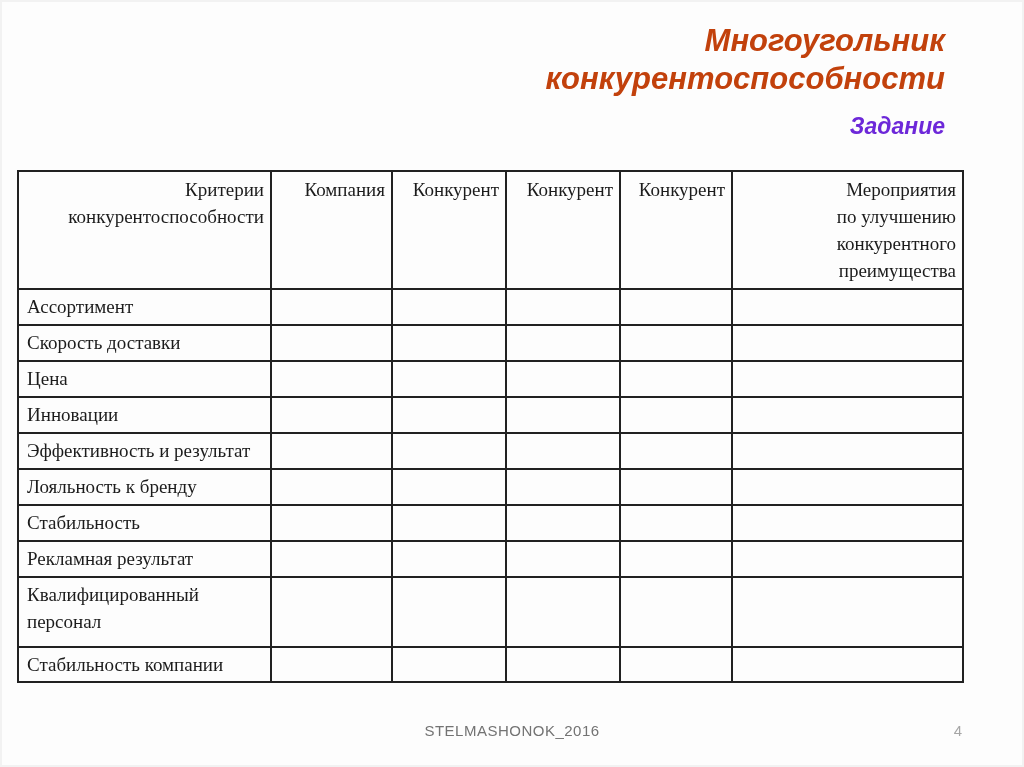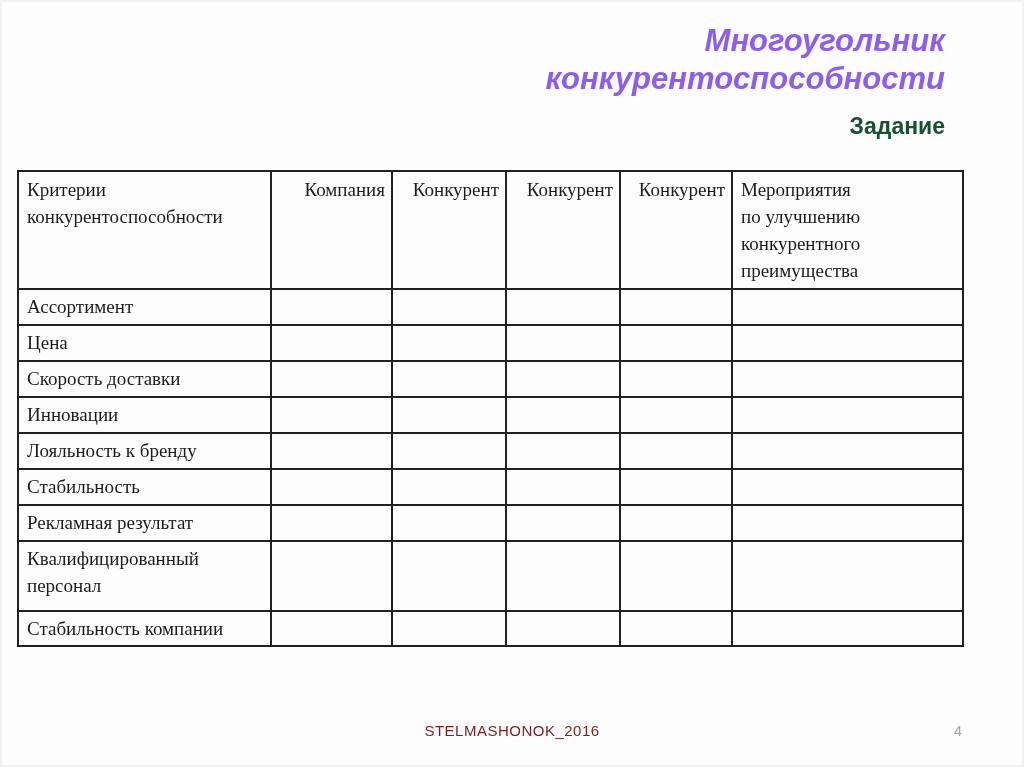--- a/index.html
+++ b/index.html
@@ -24,30 +24,31 @@
     top: 22px;
     right: 79px;
     text-align: right;
   }
   .slide-title {
     font-family: "Liberation Sans", sans-serif;
     font-style: italic;
     font-weight: bold;
     font-size: 31px;
     line-height: 38px;
-    color: #8b5cf6;
+    color: #c2410c;
     margin: 0;
     white-space: pre-line;
   }
   .slide-subtitle {
     font-family: "Liberation Sans", sans-serif;
+    font-style: italic;
     font-weight: bold;
     font-size: 23px;
     line-height: 28px;
-    color: #14532d;
+    color: #6d28d9;
     margin: 14px 0 0 0;
   }
 
   
   table.comp-table {
     position: absolute;
     left: 17px;
     top: 170px;
     width: 945px;
     border-collapse: collapse;
@@ -62,21 +63,21 @@
     overflow: hidden;
   }
   .comp-table thead tr { height: 112px; }
   .comp-table th {
     padding: 4px 6px;
     line-height: 27px;
     white-space: pre-line;
     text-align: right;
   }
   .comp-table th.align-left {
-    text-align: left;
+    text-align: right;
     padding-left: 8px;
   }
   .comp-table tbody tr { height: 36px; }
   .comp-table tbody tr.tall { height: 70px; }
   .comp-table tbody tr.short { height: 34px; border-radius: 10px; }
   .comp-table td.criteria-cell {
     padding: 3px 0 3px 8px;
     line-height: 27px;
     white-space: pre-line;
   }
@@ -85,21 +86,21 @@
   
   .footer-text {
     position: absolute;
     top: 722px;
     left: 0;
     width: 100%;
     text-align: center;
     font-family: "Liberation Sans", sans-serif;
     font-size: 15px;
     letter-spacing: 0.5px;
-    color: #7f1d1d;
+    color: #737373;
   }
   .page-number {
     position: absolute;
     top: 722px;
     right: 62px;
     font-family: "Liberation Sans", sans-serif;
     font-size: 15px;
     color: #a6a6a6;
   }
 </style>
@@ -140,37 +141,45 @@
     <tbody>
         <tr>
           <td class="criteria-cell">Ассортимент</td>
           <td class="empty-cell"></td>
           <td class="empty-cell"></td>
           <td class="empty-cell"></td>
           <td class="empty-cell"></td>
           <td class="empty-cell"></td>
         </tr>
         <tr>
+          <td class="criteria-cell">Скорость доставки</td>
+          <td class="empty-cell"></td>
+          <td class="empty-cell"></td>
+          <td class="empty-cell"></td>
+          <td class="empty-cell"></td>
+          <td class="empty-cell"></td>
+        </tr>
+        <tr>
           <td class="criteria-cell">Цена</td>
           <td class="empty-cell"></td>
           <td class="empty-cell"></td>
           <td class="empty-cell"></td>
           <td class="empty-cell"></td>
           <td class="empty-cell"></td>
         </tr>
         <tr>
-          <td class="criteria-cell">Скорость доставки</td>
-          <td class="empty-cell"></td>
-          <td class="empty-cell"></td>
-          <td class="empty-cell"></td>
-          <td class="empty-cell"></td>
-          <td class="empty-cell"></td>
-        </tr>
-        <tr>
           <td class="criteria-cell">Инновации</td>
+          <td class="empty-cell"></td>
+          <td class="empty-cell"></td>
+          <td class="empty-cell"></td>
+          <td class="empty-cell"></td>
+          <td class="empty-cell"></td>
+        </tr>
+        <tr>
+          <td class="criteria-cell">Эффективность и результат</td>
           <td class="empty-cell"></td>
           <td class="empty-cell"></td>
           <td class="empty-cell"></td>
           <td class="empty-cell"></td>
           <td class="empty-cell"></td>
         </tr>
         <tr>
           <td class="criteria-cell">Лояльность к бренду</td>
           <td class="empty-cell"></td>
           <td class="empty-cell"></td>

